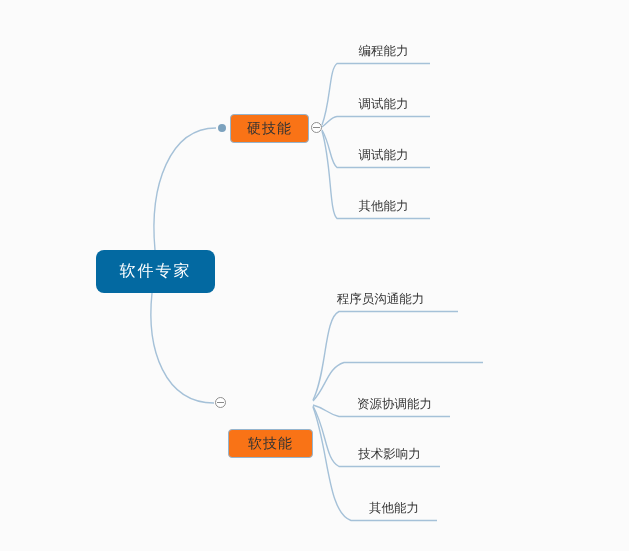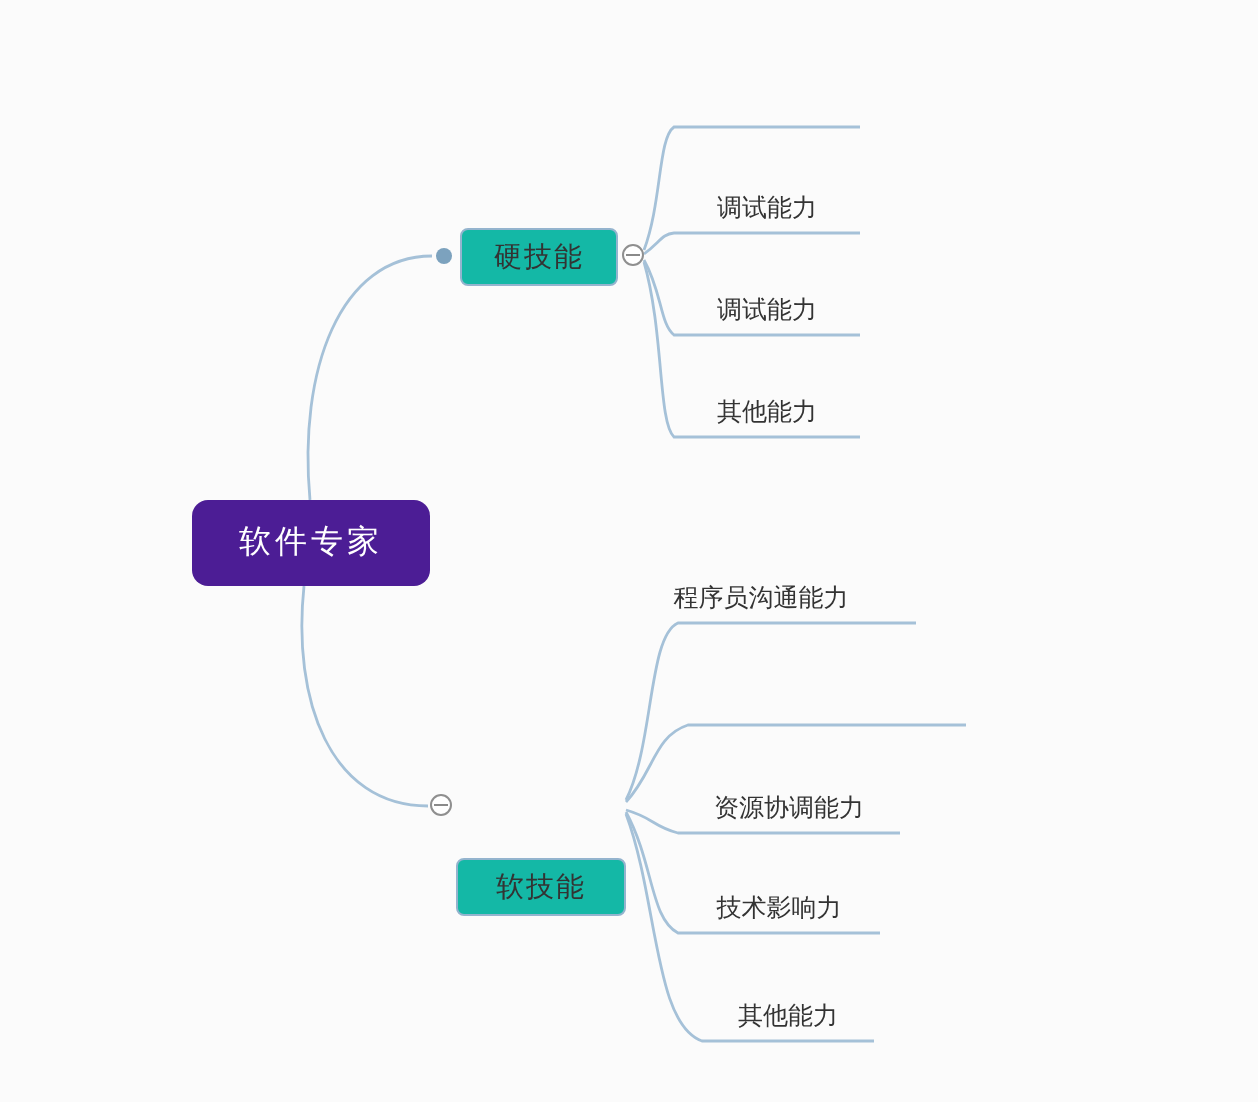--- a/index.html
+++ b/index.html
@@ -17,29 +17,29 @@
   .edge{fill:none;stroke:#a5c1d8;stroke-width:1.4px;}
   .node{
     position:absolute;
     display:flex;align-items:center;justify-content:center;
     box-sizing:border-box;
     cursor:pointer;
     white-space:nowrap;
   }
   .root-node{
     left:96px;top:250px;width:119px;height:43px;
-    background:#4c1d95;
+    background:#0369a1;
     border-radius:8px;
     color:#ffffff;
     font-size:16px;
     letter-spacing:2px;
     text-align:center;
   }
   .branch-node{
-    background:#14b8a6;
+    background:#f97316;
     border:1px solid #94b4ce;
     border-radius:4px;
     color:#333333;
     font-size:14px;
     letter-spacing:1px;
   }
   .branch-hard{left:230px;top:114px;width:79px;height:29px;}
   .branch-soft{left:228px;top:389px;width:85px;height:29px;margin-top:40px;}
   .leaf-node{
     position:absolute;
@@ -106,20 +106,21 @@
 
   <div class="conn-dot"></div>
 
   <div class="collapse collapse-hard">
     <span class="minus-bar"></span>
   </div>
   <div class="collapse collapse-soft">
     <span class="minus-bar"></span>
   </div>
 
+  <div class="leaf-node" style="left:337px;width:93px;top:40px;">编程能力</div>
   <div class="leaf-node" style="left:337px;width:93px;top:93px;">调试能力</div>
   <div class="leaf-node" style="left:337px;width:93px;top:144px;">调试能力</div>
   <div class="leaf-node" style="left:337px;width:93px;top:195px;">其他能力</div>
 
   <div class="leaf-node" style="left:321px;width:119px;top:288px;">程序员沟通能力</div>
   <div class="leaf-node" style="left:339px;width:101px;top:443px;">技术影响力</div>
   <div class="leaf-node" style="left:339px;width:111px;top:393px;">资源协调能力</div>
   <div class="leaf-node" style="left:351px;width:86px;top:497px;">其他能力</div>
 
 </div>

